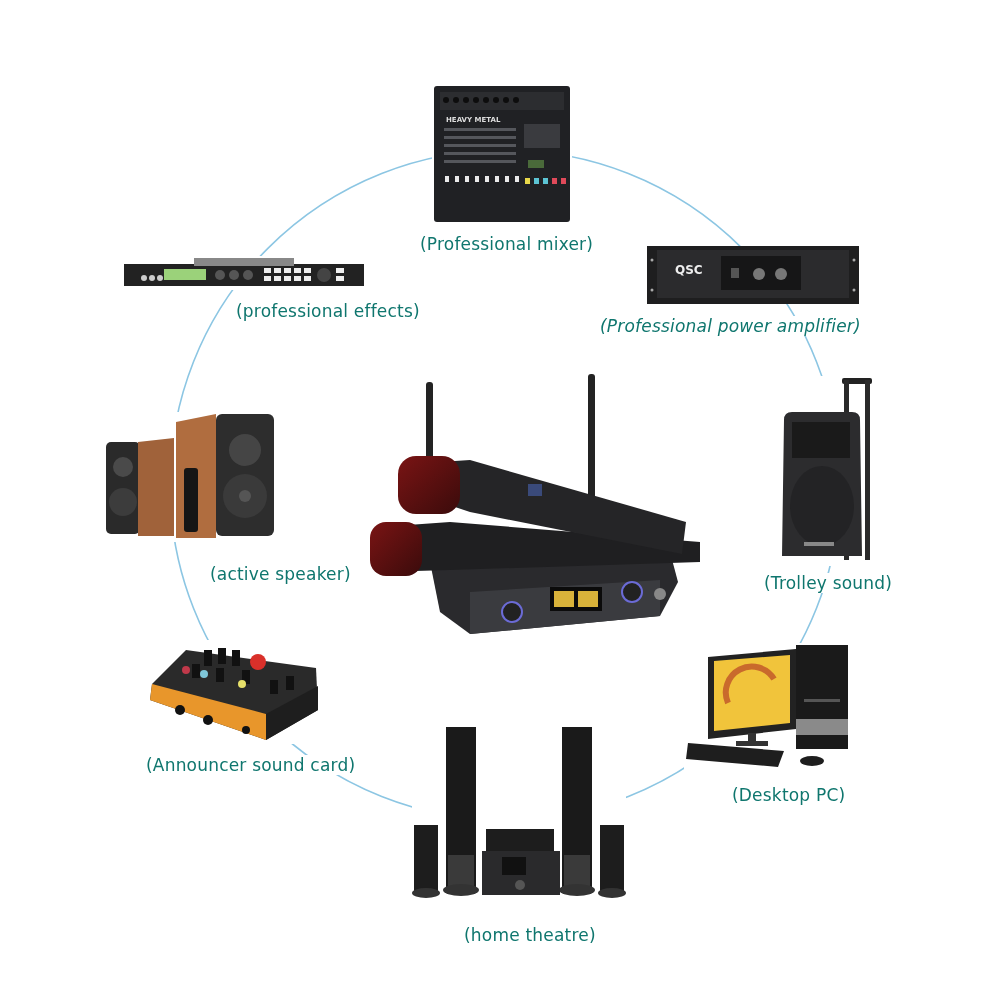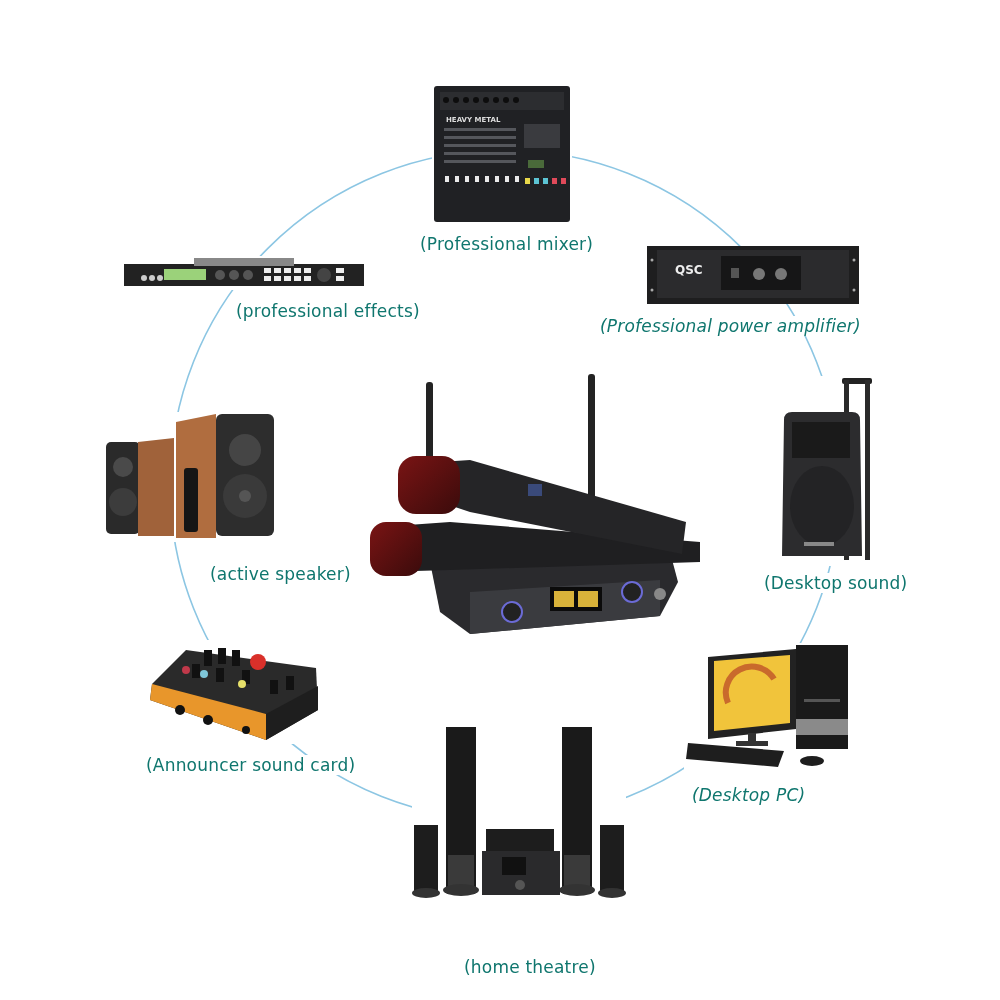--- a/index.html
+++ b/index.html
@@ -125,21 +125,21 @@
 <div class="item">
   <svg class="pic" style="left:778px;top:376px;" width="104" height="190" viewBox="0 0 104 190">
     <rect x="64" y="2" width="30" height="6" rx="2" fill="#222"></rect>
     <rect x="66" y="4" width="5" height="180" fill="#2a2a2a"></rect>
     <rect x="87" y="4" width="5" height="180" fill="#2a2a2a"></rect>
     <path d="M6,44 Q6,36 14,36 L74,36 Q82,36 82,44 L84,180 L4,180 Z" fill="#2c2c2e"></path>
     <rect x="14" y="46" width="58" height="36" fill="#1a1a1a"></rect>
     <ellipse cx="44" cy="130" rx="32" ry="40" fill="#232325"></ellipse>
     <rect x="26" y="166" width="30" height="4" fill="#888"></rect>
   </svg>
-  <div class="label" style="left:762px;top:573px;">(Desktop sound)</div>
+  <div class="label" style="left:762px;top:573px;">(Trolley sound)</div>
 </div>
 
 <div class="item">
   <svg class="pic" style="left:146px;top:640px;" width="178" height="104" viewBox="0 0 178 104">
     <polygon points="40,10 170,28 172,70 120,100 4,60 6,44" fill="#2a2a2a"></polygon>
     <polygon points="6,44 120,74 120,100 4,60" fill="#e8962b"></polygon>
     <polygon points="120,74 172,46 172,70 120,100" fill="#1e1e1e"></polygon>
     <g fill="#111">
       <rect x="58" y="10" width="8" height="16"></rect>
         <rect x="72" y="8" width="8" height="16"></rect>
@@ -167,41 +167,41 @@
     <rect x="112" y="76" width="52" height="16" fill="#8a8a8a"></rect>
     <rect x="120" y="56" width="36" height="3" fill="#555"></rect>
     <polygon points="24,14 112,6 112,86 24,96" fill="#222"></polygon>
     <polygon points="30,18 106,12 106,80 30,88" fill="#f1c43b"></polygon>
     <path d="M44,60 A26,26 0 0 1 90,36" stroke="#c96a2c" stroke-width="6" fill="none"></path>
     <rect x="64" y="90" width="8" height="10" fill="#333"></rect>
     <rect x="52" y="98" width="32" height="5" fill="#333"></rect>
     <polygon points="4,100 100,108 94,124 2,116" fill="#1e1e1e"></polygon>
     <ellipse cx="128" cy="118" rx="12" ry="5" fill="#1e1e1e"></ellipse>
   </svg>
-  <div class="label" style="left:690px;top:785px;font-style:italic;">(Desktop PC)</div>
+  <div class="label" style="left:730px;top:785px;">(Desktop PC)</div>
 </div>
 
 <div class="item">
   <svg class="pic" style="left:412px;top:725px;" width="214" height="180" viewBox="0 0 214 180">
     <rect x="2" y="100" width="24" height="66" fill="#1d1d1d"></rect>
     <ellipse cx="14" cy="168" rx="14" ry="5" fill="#333"></ellipse>
     <rect x="188" y="100" width="24" height="66" fill="#1d1d1d"></rect>
     <ellipse cx="200" cy="168" rx="14" ry="5" fill="#333"></ellipse>
     <rect x="34" y="2" width="30" height="160" fill="#1a1a1a"></rect>
     <rect x="36" y="130" width="26" height="32" fill="#3a3a3a"></rect>
     <ellipse cx="49" cy="165" rx="18" ry="6" fill="#333"></ellipse>
     <rect x="150" y="2" width="30" height="160" fill="#1a1a1a"></rect>
     <rect x="152" y="130" width="26" height="32" fill="#3a3a3a"></rect>
     <ellipse cx="165" cy="165" rx="18" ry="6" fill="#333"></ellipse>
     <rect x="74" y="104" width="68" height="22" fill="#1d1d1d"></rect>
     <rect x="70" y="126" width="78" height="44" fill="#2a2a2c"></rect>
     <rect x="90" y="132" width="24" height="18" fill="#111"></rect>
     <circle cx="108" cy="160" r="5" fill="#555"></circle>
   </svg>
-  <div class="label" style="left:462px;top:925px;margin-top:32px;">(home theatre)</div>
+  <div class="label" style="left:462px;top:925px;">(home theatre)</div>
 </div>
 
 <div class="item">
   <svg class="pic" style="left:360px;top:372px;background:transparent;" width="340" height="274" viewBox="0 0 340 274">
     <defs>
       <linearGradient id="grill" x1="0" y1="0" x2="1" y2="1">
         <stop offset="0" stop-color="#7a1414"></stop>
         <stop offset="1" stop-color="#3a0b0b"></stop>
       </linearGradient>
     </defs>

